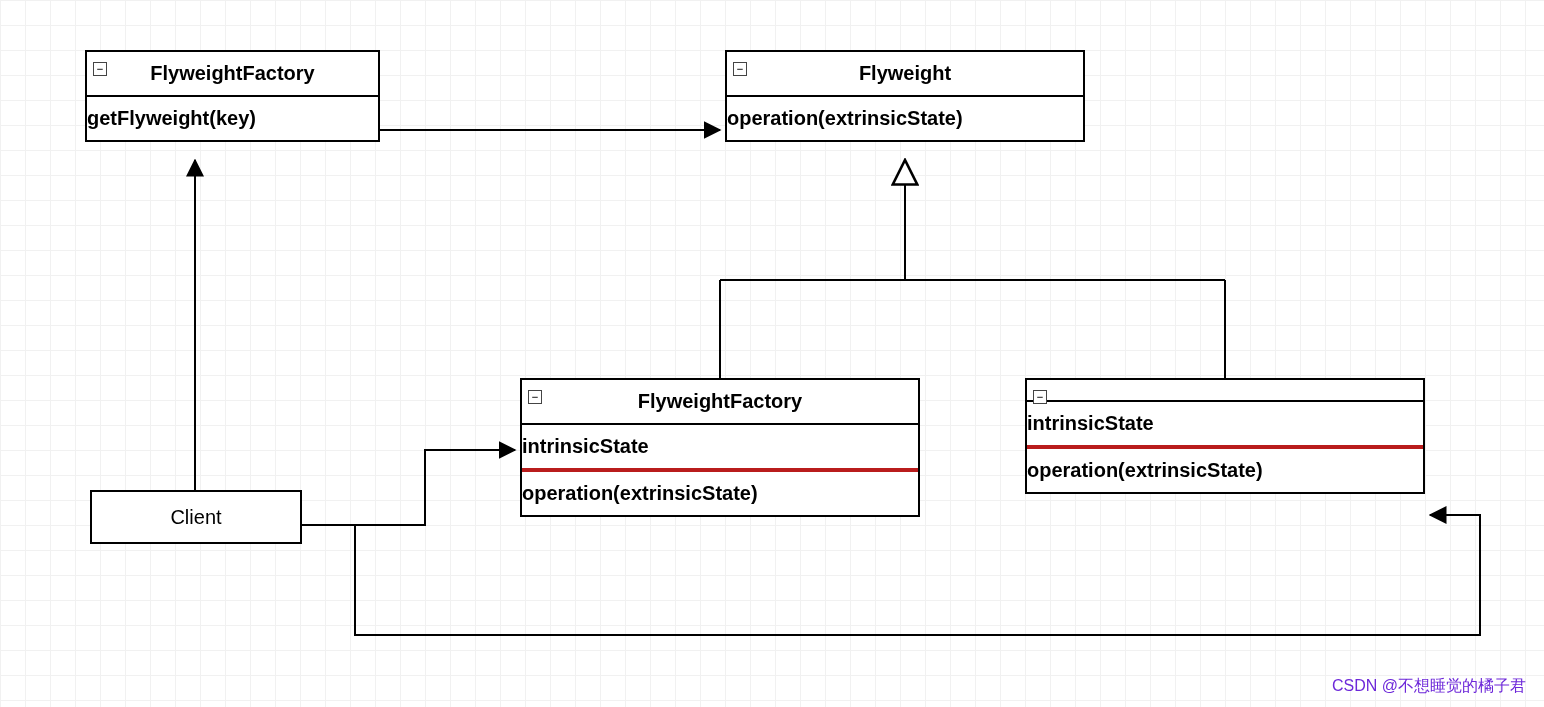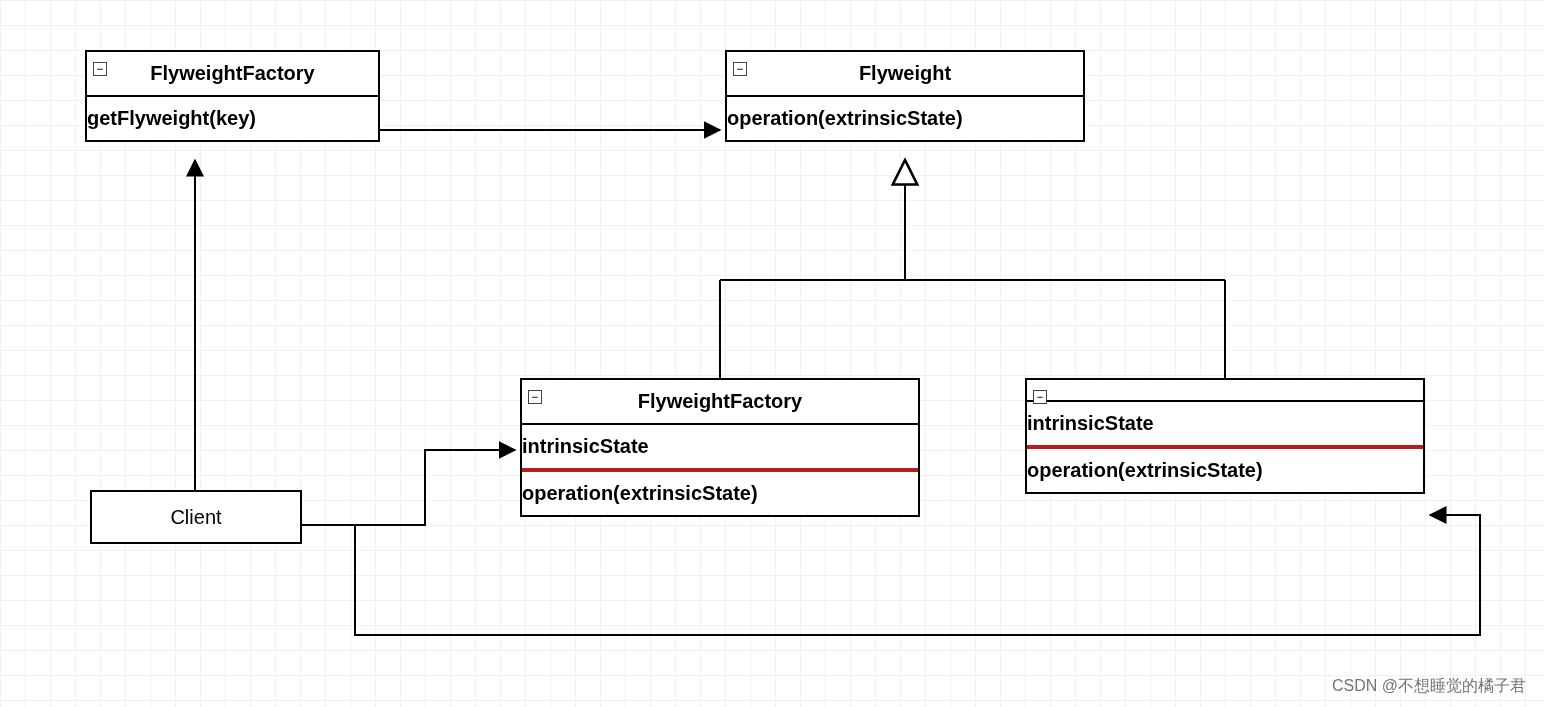--- a/index.html
+++ b/index.html
@@ -69,21 +69,21 @@
     position: absolute;
     inset: 0;
     width: 1544px;
     height: 707px;
     pointer-events: none;
   }
   .watermark {
     position: absolute;
     right: 18px;
     bottom: 10px;
-    color: #737373;
+    color: #6d28d9;
     font-size: 16px;
     font-family: Arial, "Microsoft YaHei", sans-serif;
   }
 </style>
 </head>
 <body>
 
 <div class="grid"></div>
 
 <div class="class-box" style="left:85px; top:50px; width:295px;">

